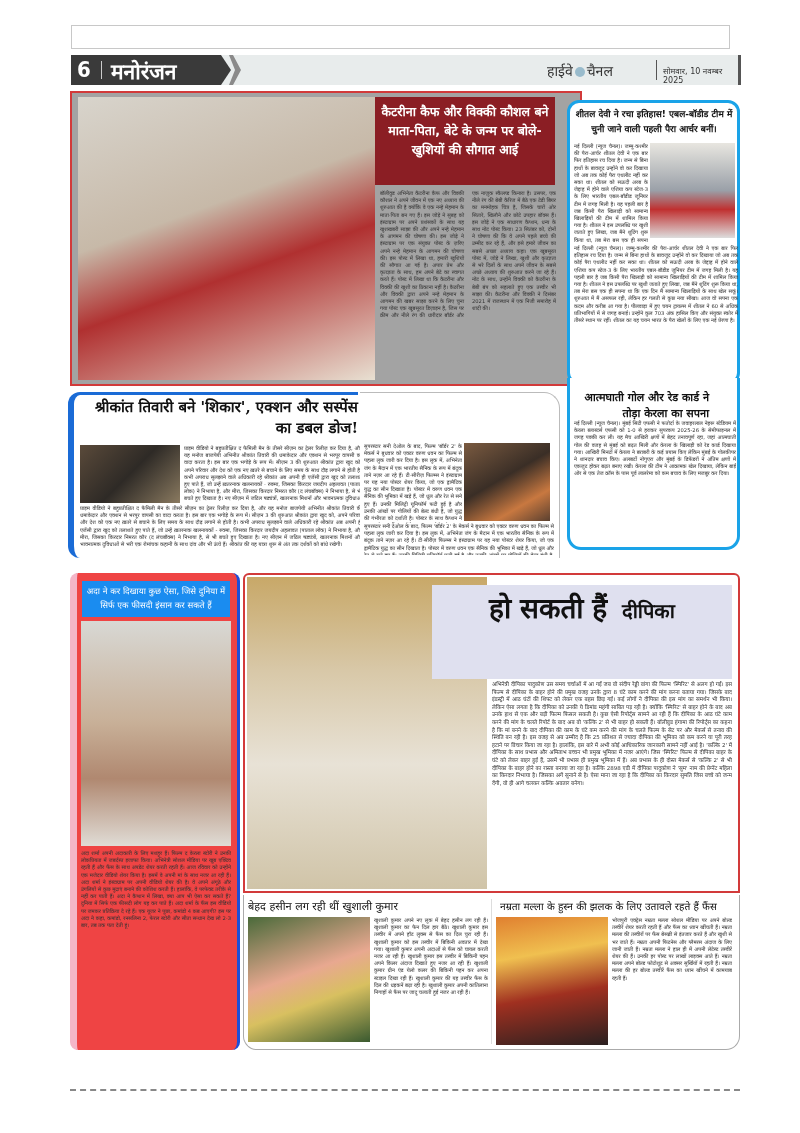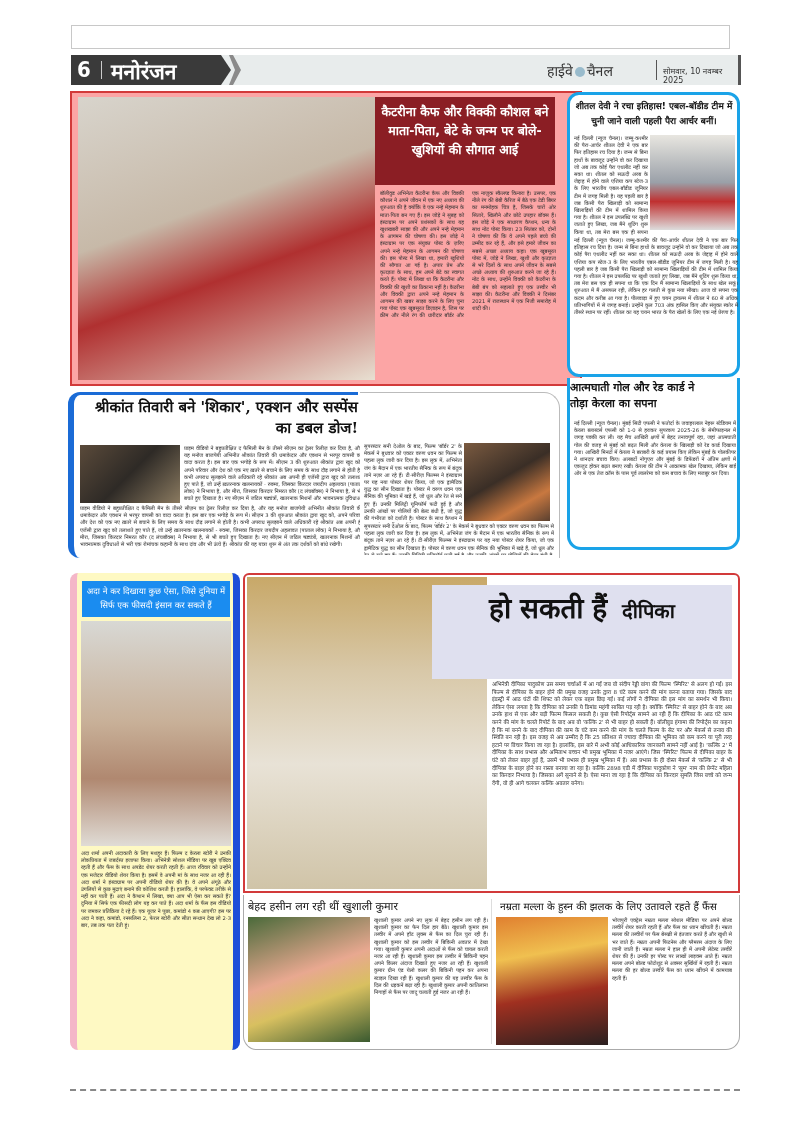--- a/index.html
+++ b/index.html
@@ -16,27 +16,27 @@
   .mh-vsep { position: absolute; left: 585px; top: 5px; width: 1px; height: 20px; background: #555; }
   .mh-date { position: absolute; left: 592px; top: 10px; font: 8px "DejaVu Sans", sans-serif; color: #333; }
   .mh-edge { position: absolute; right: 0; top: 0; width: 3px; height: 30px; background: #555; }
 
   .box { position: absolute; }
   .photo { position: absolute; overflow: hidden; }
   .body-text { font: 5.2px/7.2px "DejaVu Sans", sans-serif; color: #333; text-align: justify; overflow: hidden; position: absolute; }
   .cols2 { column-count: 2; column-gap: 8px; }
 
   
-  #s1 { left: 70px; top: 91px; width: 512px; height: 295px; border: 2px solid #d23a3a; background: #fca5a5; text-decoration: underline; }
+  #s1 { left: 70px; top: 91px; width: 512px; height: 295px; border: 2px solid #d23a3a; background: #a3a3a3; text-decoration: underline; }
   #s1 .photo { left: 6px; top: 4px; width: 297px; height: 283px; background: linear-gradient(160deg,#d8d4cc 0%,#c7b9a8 40%,#b03030 60%,#e8e0d2 100%); }
   #s1 .hd { position: absolute; left: 303px; top: 4px; width: 180px; height: 88px; background: #8b1e24; color: #fff; font: bold 12.5px/19px "DejaVu Sans", sans-serif; text-align: center; padding-top: 5px; }
   #s1 .body-text { left: 308px; top: 97px; width: 176px; height: 190px; }
 
   
-  #s2 { left: 567px; top: 92px; width: 173px; height: 285px; border: 3px solid #1aa3e8; border-radius: 12px; background: #fff; }
+  #s2 { left: 567px; top: 100px; width: 173px; height: 285px; border: 3px solid #1aa3e8; border-radius: 12px; background: #fff; }
   #s2 .hd { position: absolute; left: 4px; top: 4px; width: 160px; font: bold 9px/15px "DejaVu Sans", sans-serif; text-align: center; color: #111; }
   #s2 .photo { left: 80px; top: 40px; width: 85px; height: 95px; background: linear-gradient(180deg,#e8e6e0,#9aa0a8 50%,#c03030 70%,#ddd); }
   #s2 .body-text { left: 4px; top: 40px; width: 164px; height: 240px; }
   #s2 .bt-a { position: absolute; left: 4px; top: 40px; width: 74px; height: 100px; }
 
   
   #s3 { left: 68px; top: 392px; width: 290px; height: 166px; border-left: 6px solid #1a6bd6; border-top: 3px solid #1a6bd6; border-radius: 12px 0 0 12px; background: #fff; }
   #s3 .hd { position: absolute; left: 4px; top: 2px; width: 280px; font: bold 15px/21px "DejaVu Serif", serif; text-align: right; color: #111; }
   #s3 .photo { left: 6px; top: 50px; width: 100px; height: 58px; background: linear-gradient(135deg,#5a4a3a,#2e2a26 50%,#8a7a60); }
   #s3 .body-text { left: 110px; top: 50px; width: 178px; height: 58px; }
@@ -44,25 +44,25 @@
 
   
   #s4 { left: 360px; top: 392px; width: 200px; height: 166px; border-top: 1px solid #bbb; border-right: 1px solid #bbb; border-radius: 0 16px 0 0; background: #fff; }
   #s4 .hd { position: absolute; left: 0; top: 2px; width: 200px; font: bold 14px/21px "DejaVu Serif", serif; text-align: center; color: #111; }
   #s4 .photo { left: 104px; top: 50px; width: 86px; height: 78px; background: linear-gradient(150deg,#7a5a40,#3a2e26 45%,#c87840 75%,#5a4030); }
   #s4 .body-text { left: 4px; top: 50px; width: 98px; height: 80px; }
   #s4 .bt-b { left: 4px; top: 130px; width: 190px; height: 32px; }
 
   
   #s5 { left: 567px; top: 378px; width: 173px; height: 172px; border: 3px solid #1aa3e8; border-radius: 0 0 14px 14px; border-top: none; background: #fff; }
-  #s5 .hd { position: absolute; left: 0; top: 2px; width: 139px; font: bold 11px/16px "DejaVu Sans", sans-serif; text-align: left; color: #111; }
+  #s5 .hd { position: absolute; left: 0; top: 12px; width: 139px; font: bold 11px/16px "DejaVu Sans", sans-serif; text-align: right; color: #111; }
   #s5 .body-text { left: 4px; top: 42px; width: 162px; height: 125px; }
 
   
-  #s6 { left: 70px; top: 573px; width: 170px; height: 477px; border-left: 7px solid #f4b6c8; border-right: 7px solid #1d4ed8; border-radius: 8px; background: #fef9c3; }
+  #s6 { left: 70px; top: 573px; width: 170px; height: 477px; border-left: 7px solid #f4b6c8; border-right: 3px solid #1d4ed8; border-radius: 8px; background: #ef4444; }
   #s6 .hd { position: absolute; left: 5px; top: 8px; width: 148px; height: 36px; background: #1a8cf0; color: #fff; font: 8.5px/14px "DejaVu Sans", sans-serif; text-align: center; padding-top: 3px; }
   #s6 .photo { left: 4px; top: 48px; width: 150px; height: 225px; background: linear-gradient(180deg,#d8d8d4,#c8b098 45%,#b08870 70%,#e0dcd6); }
   #s6 .body-text { left: 4px; top: 277px; width: 150px; height: 196px; }
 
   
   #s7 { left: 243px; top: 573px; width: 497px; height: 320px; border: 2px solid #d23a3a; border-radius: 6px 6px 0 0; background: #fff; }
   #s7 .photo { left: 2px; top: 2px; width: 240px; height: 312px; background: linear-gradient(180deg,#c8a868,#d8c8a8 30%,#e8e2d6 60%,#d0c4a8); }
   #s7 .hd { position: absolute; left: 187px; top: 10px; width: 300px; height: 94px; background: #dfe0ef; color: #111; font: bold 28px/40px "DejaVu Sans Condensed","DejaVu Sans", sans-serif; text-align: center; padding-top: 4px; }
   #s7 .hd .big { font-weight: 900; font-size: 20px; margin-left: 6px; }
   #s7 .body-text { left: 247px; top: 106px; width: 240px; height: 208px; font-size: 5.5px; line-height: 7.6px; }

